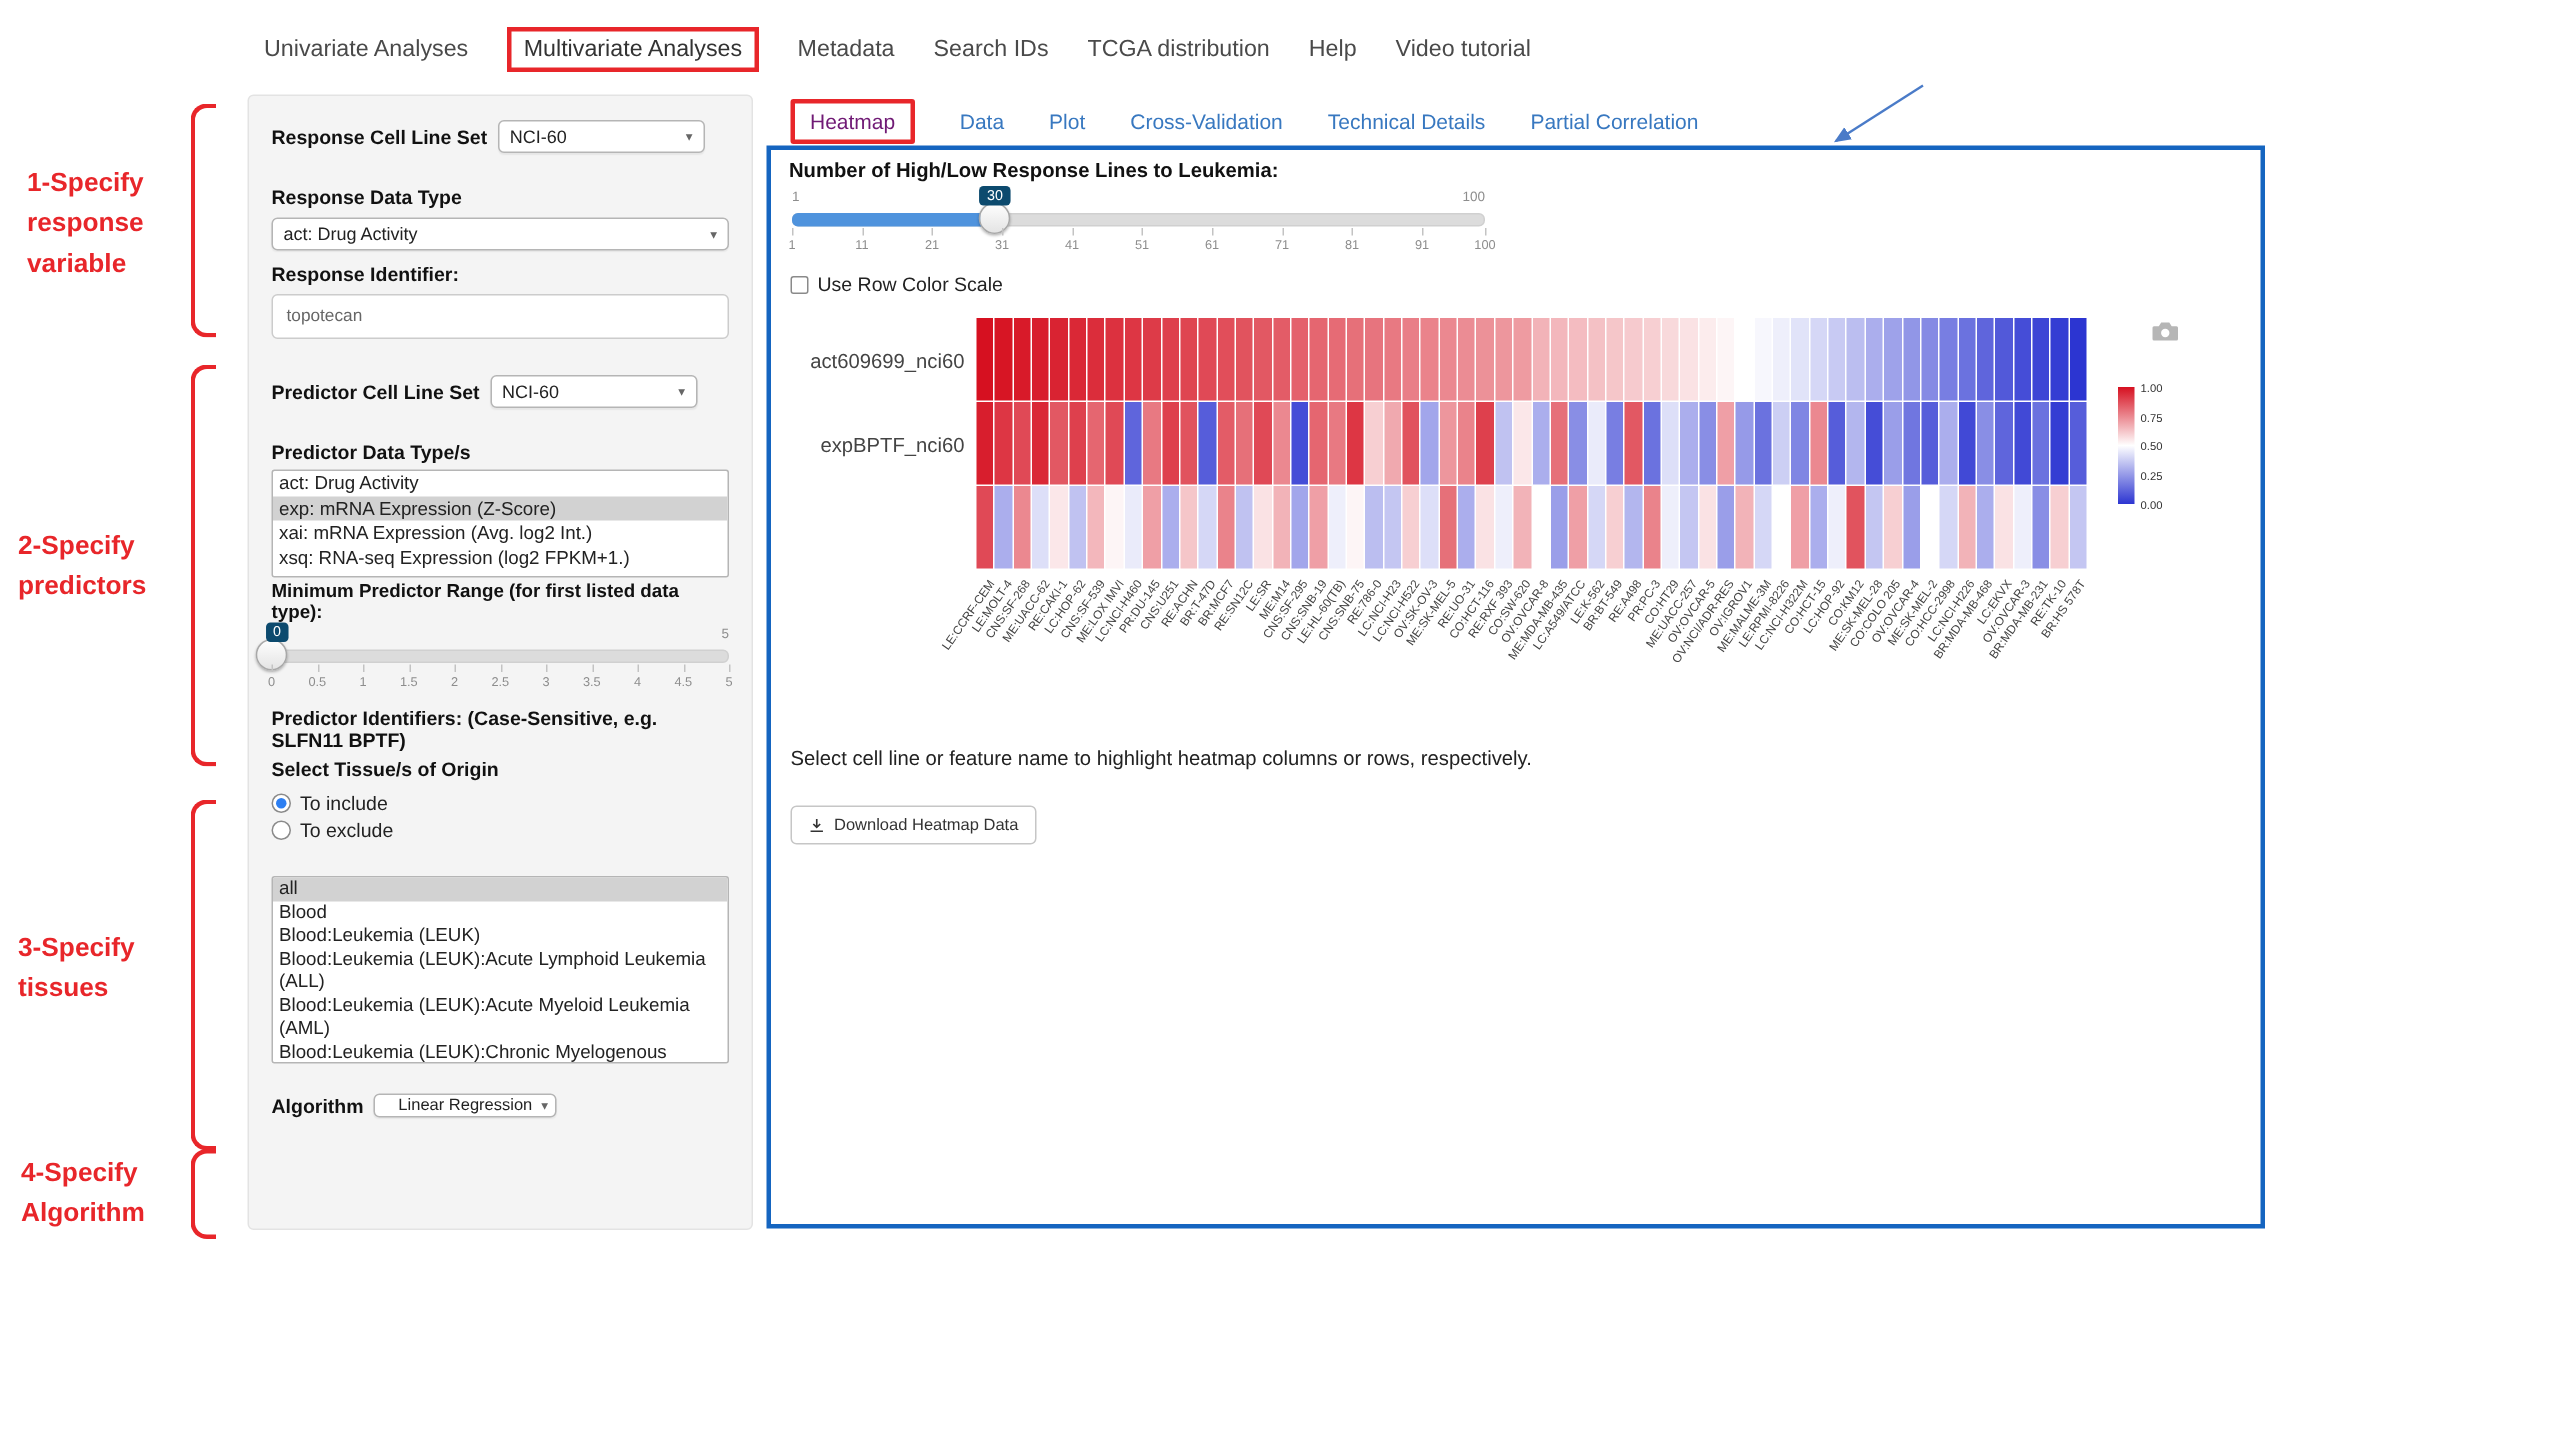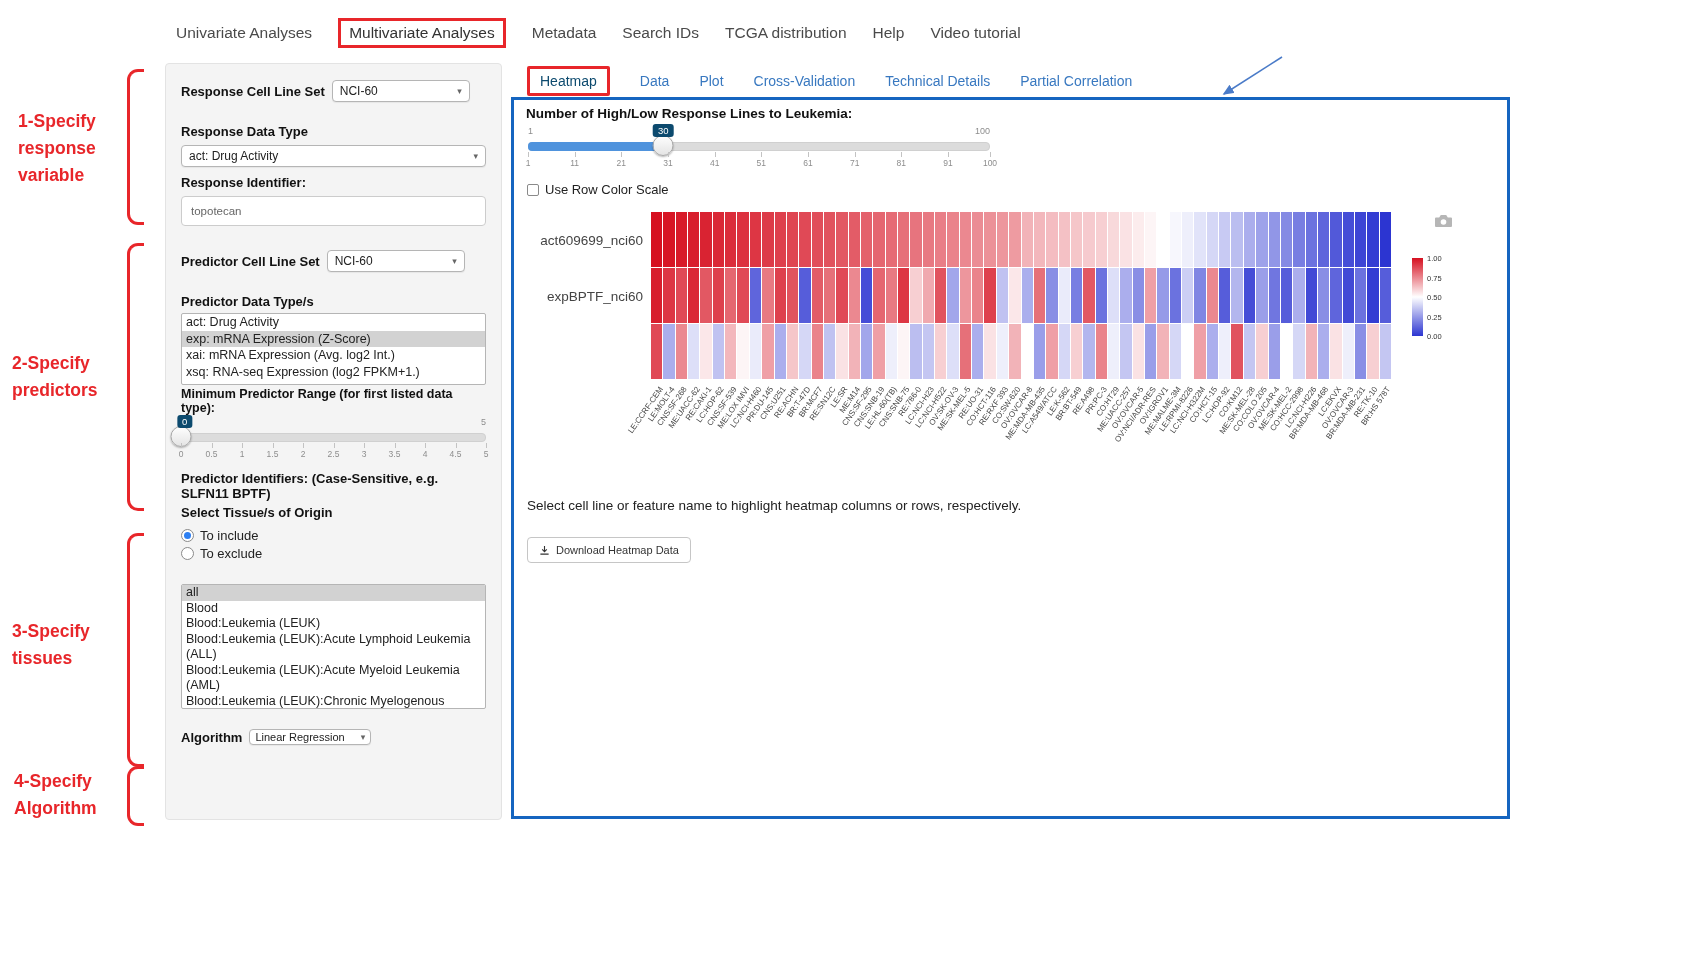--- a/index.html
+++ b/index.html
@@ -25,21 +25,21 @@
   #b3{left:127px;top:533px;height:228px;}
   #b4{left:127px;top:766px;height:54px;}
 
   
   .form-panel{position:absolute;left:165px;top:63px;width:337px;height:757px;background:#f4f4f4;border:1px solid #e3e3e3;border-radius:4px;padding:16px 15px;box-sizing:border-box;overflow:hidden;}
   .flabel{font-weight:bold;font-size:13px;color:#111;}
   .inline-row{display:flex;align-items:center;gap:7px;}
   .sel{background:#fff;border:1px solid #b5b5b5;border-radius:4px;display:flex;align-items:center;justify-content:space-between;padding:3px 7px;font-size:12px;color:#222;box-shadow:0 1px 1px rgba(0,0,0,.06);cursor:pointer;}
   .w138{width:138px;box-sizing:border-box;}
   .wfull{width:100%;box-sizing:border-box;}
-  .w118{width:122px;box-sizing:border-box;font-size:11px;padding:1px 5px;}
+  .w118{width:122px;box-sizing:border-box;font-size:11px;padding:1px 5px;justify-content:flex-end;}
   .chev{color:#666;font-size:9px;margin-left:6px;}
   .text-input{background:#fff;border:1px solid #ccc;border-radius:4px;height:30px;display:flex;align-items:center;padding:0 9px;font-size:11.5px;color:#666;box-sizing:border-box;}
   .listbox{background:#fff;border:1px solid #b5b5b5;border-radius:2px;overflow:hidden;font-size:12.5px;color:#222;}
   .listbox .opt{padding:0 4px;line-height:16.5px;cursor:pointer;}
   .listbox.tiss .opt{line-height:15.5px;padding:0 4px;}
   .listbox .opt.selected{background:#d2d2d2;}
   .radio-row{display:flex;align-items:center;gap:6px;height:18px;font-size:13px;color:#222;cursor:pointer;}
   .radio{width:13px;height:13px;border:1px solid #8a8a8a;border-radius:50%;background:#fff;position:relative;box-sizing:border-box;}
   .radio.on::after{content:"";position:absolute;left:2px;top:2px;width:7px;height:7px;border-radius:50%;background:#2d7ff2;}
 
@@ -49,21 +49,21 @@
   .sl-badge{position:absolute;top:0;transform:translateX(-50%);background:#0c4a6e;color:#fff;font-size:9.5px;line-height:13px;padding:0 5px;border-radius:3px;}
   .sl-track{position:absolute;left:0;right:0;top:18px;height:7px;background:#dcdcdc;border:1px solid #d0d0d0;border-radius:4px;cursor:pointer;}
   .sl-fill{position:absolute;left:0;top:18px;height:9px;background:#4f93dd;border-radius:4px 0 0 4px;}
   .sl-handle{position:absolute;top:11px;width:21px;height:21px;border-radius:50%;background:linear-gradient(#fefefe,#e4e4e4);border:1px solid #a8a8a8;box-shadow:0 1px 2px rgba(0,0,0,.3);transform:translateX(-50%);box-sizing:border-box;cursor:grab;}
   .sl-tick-mark{position:absolute;top:28px;width:1px;height:5px;background:#c3c3c3;}
   .sl-tick-label{position:absolute;top:34px;font-size:8.5px;color:#8d8d8d;transform:translateX(-50%);}
 
   
   .tabs{position:absolute;left:527px;top:66px;display:flex;align-items:center;gap:30px;font-size:14px;}
   .tab{color:#3878c0;cursor:pointer;white-space:nowrap;}
-  .tab.active{color:#0c4a6e;}
+  .tab.active{color:#701a75;}
   .tab.red-box{border:3px solid #e8262a;border-radius:2px;padding:4px 10px;}
   .blue-box{position:absolute;left:511px;top:97px;width:999px;height:722px;border:3px solid #1565c0;box-sizing:border-box;background:#fff;}
   .hm-title{position:absolute;left:12px;top:6px;font-weight:bold;font-size:13.5px;color:#111;}
   .lines-slider{position:absolute;left:14px;top:24px;width:462px;}
   .row-scale{position:absolute;left:13px;top:82px;display:flex;align-items:center;gap:6px;font-size:13px;color:#222;cursor:pointer;}
   .checkbox{width:12px;height:12px;border:1px solid #8a8a8a;border-radius:2px;background:#fff;box-sizing:border-box;}
 
   .hm-rowlabels{position:absolute;left:0;top:112px;width:133px;}
   .hm-rowlabel{height:56px;display:flex;align-items:center;justify-content:flex-end;font-size:13.5px;color:#444;padding-right:4px;cursor:pointer;}
   .heatmap-grid{position:absolute;left:137px;top:112px;width:740px;display:grid;grid-template-columns:repeat(60,1fr);grid-auto-rows:55px;gap:1px;background:#fff;}

